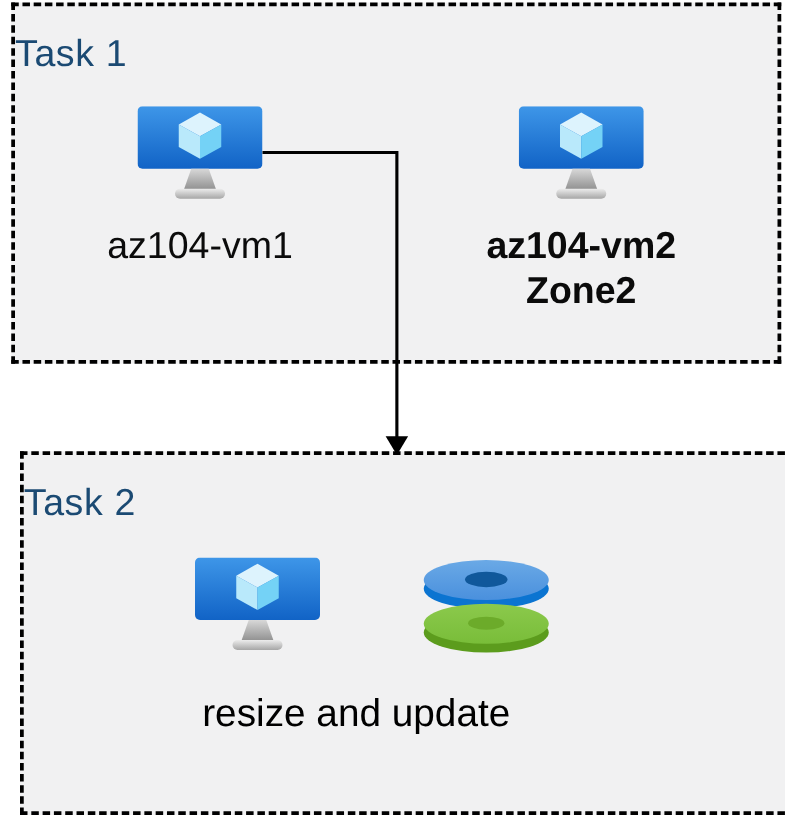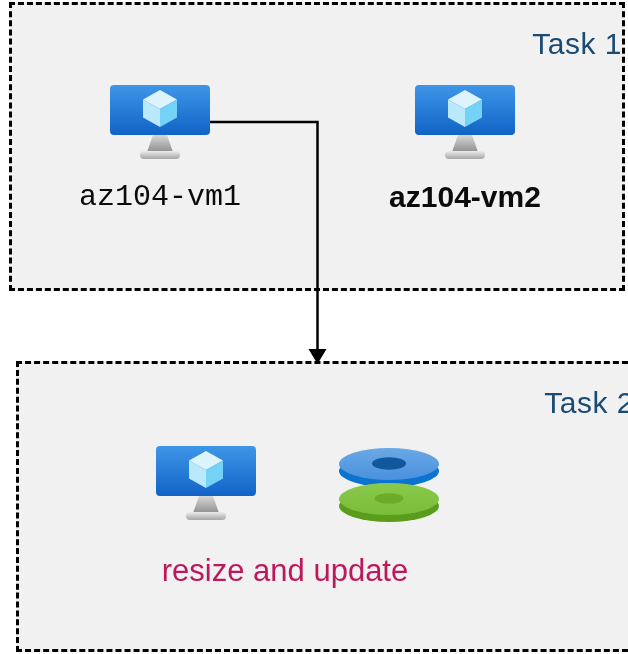--- a/index.html
+++ b/index.html
@@ -7,35 +7,35 @@
     width:628px;height:654px;position:relative;background:#ffffff;
     font-family:"Liberation Sans", sans-serif;overflow:hidden;
   }
   .task-box{
     position:absolute;background:#f1f1f2;border:3px dashed #000000;
     box-sizing:border-box;
   }
   #task1-box{left:9px;top:2px;width:616px;height:289px;}
   #task2-box{left:16px;top:361px;width:621px;height:291px;}
   .box-title{
-    margin-top:22px;text-align:right;font-size:30px;line-height:34px;
+    margin-top:22px;text-align:left;font-size:30px;line-height:34px;
     color:#1b4a73;letter-spacing:0.5px;
   }
   .vm-group{position:absolute;width:200px;text-align:center;}
-  #vm-group-1{left:60px;top:85px;font-family:Liberation Mono, monospace;}
+  #vm-group-1{left:60px;top:85px;}
   #vm-group-2{left:365px;top:85px;font-weight:bold;}
   .vm-icon-svg{display:block;margin:0 auto;}
   .vm-label{font-size:30px;line-height:36px;color:#0b0b0b;}
   .vm-label.first{margin-top:16px;}
   .t2-icon{position:absolute;}
   #task2-vm-icon{left:156px;top:446px;}
   #task2-disk-icon{left:337px;top:443px;}
   #caption{
     position:absolute;left:60px;top:553px;width:450px;text-align:center;
-    font-size:31px;color:#be185d;
+    font-size:31px;color:#000000;
   }
   #arrow-overlay{
     position:absolute;left:0;top:0;width:628px;height:654px;
     pointer-events:none;z-index:5;
   }
   #hidden-defs{position:absolute;width:0;height:0;}
 </style>
 </head>
 <body>
 
@@ -89,20 +89,21 @@
     <use href="#vm-icon-def"></use>
   </svg>
   <div class="vm-label first">az104-vm1</div>
 </div>
 
 <div class="vm-group" id="vm-group-2">
   <svg class="vm-icon-svg" width="100" height="78" viewBox="0 0 100 78">
     <use href="#vm-icon-def"></use>
   </svg>
   <div class="vm-label first">az104-vm2</div>
+  <div class="vm-label">Zone2</div>
 </div>
 
 <div class="task-box" id="task2-box">
   <div class="box-title">Task 2</div>
 </div>
 
 <svg class="t2-icon" id="task2-vm-icon" width="100" height="78" viewBox="0 0 100 78">
   <use href="#vm-icon-def"></use>
 </svg>
 <svg class="t2-icon" id="task2-disk-icon" width="104" height="80" viewBox="0 0 104 80">

